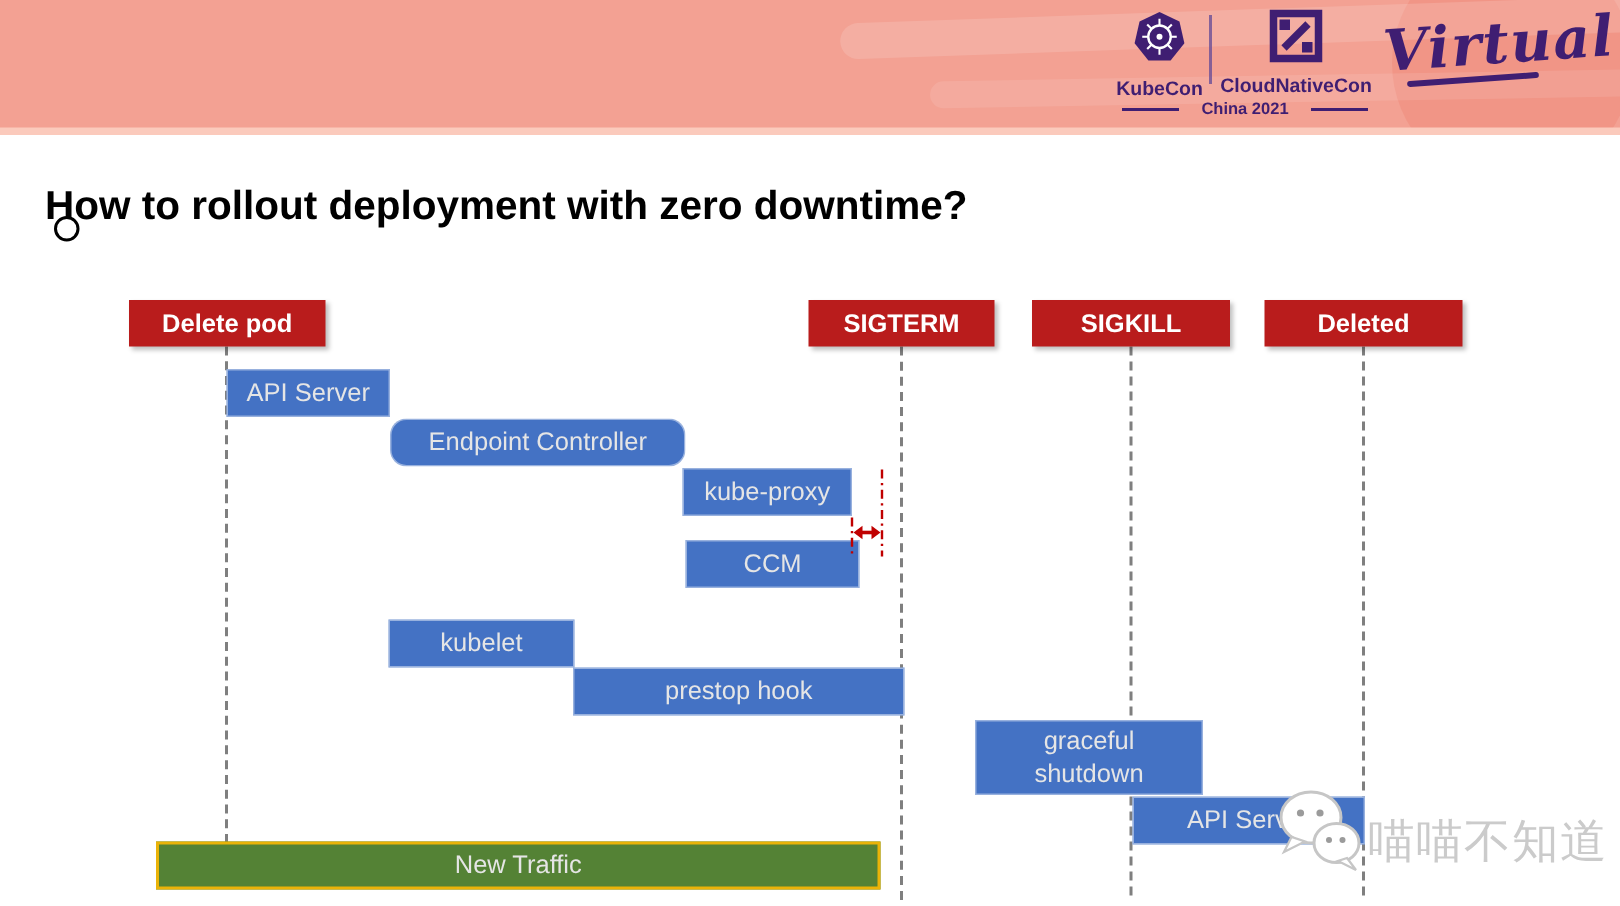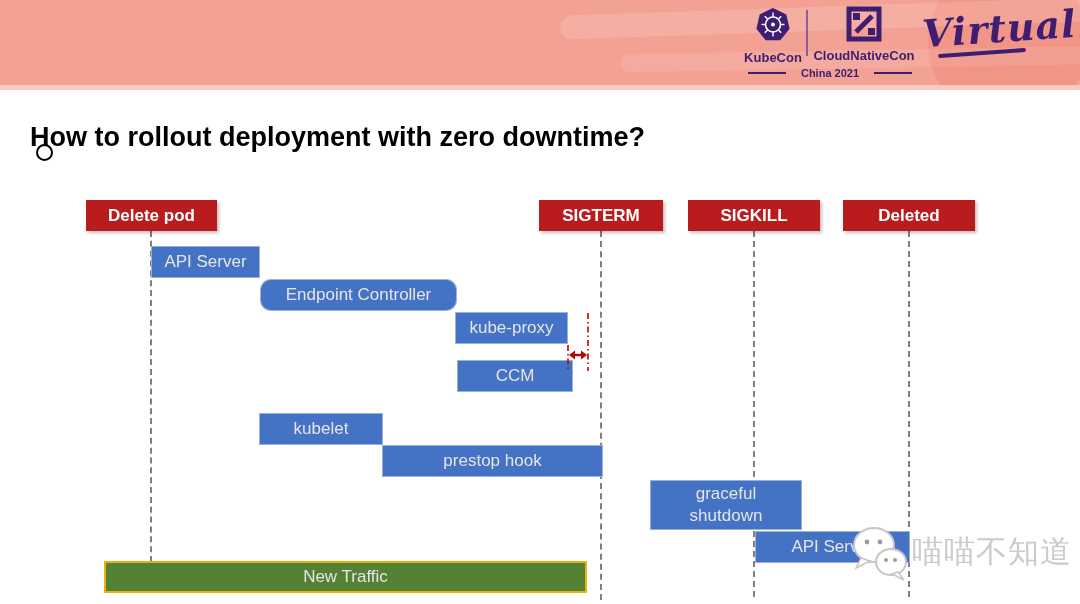--- a/index.html
+++ b/index.html
@@ -43,21 +43,21 @@
   .bar {
     position:absolute; color:#e5e5e5; font-size:17px; line-height:1.3; text-align:center;
     display:flex; align-items:center; justify-content:center; z-index:2; white-space:pre-line;
   }
   .bar-blue { background:#4472c4; border:1px solid rgba(255,255,255,.45); box-sizing:border-box; }
   .bar-green { background:#548235; border:2px solid #eab308; box-sizing:border-box; }
 
   .annotation-svg { position:absolute; left:0; top:0; width:1080px; height:604px; z-index:3; pointer-events:none; }
 
   
-  .watermark { position:absolute; left:848px; top:522px; z-index:4; display:flex; align-items:center; }
+  .watermark { position:absolute; left:848px; top:522px; z-index:4; display:flex; align-items:flex-end; }
   .watermark-text { font-size:31px; color:#cbcbcb; text-shadow:1px 1px 0 rgba(255,255,255,.9); letter-spacing:1px; margin-left:2px; white-space:nowrap; }
 </style>
 </head>
 <body>
 
 <div class="slide">
 
   <header class="banner">
     <div class="banner-circle"></div>
     <div class="banner-wave1"></div>

